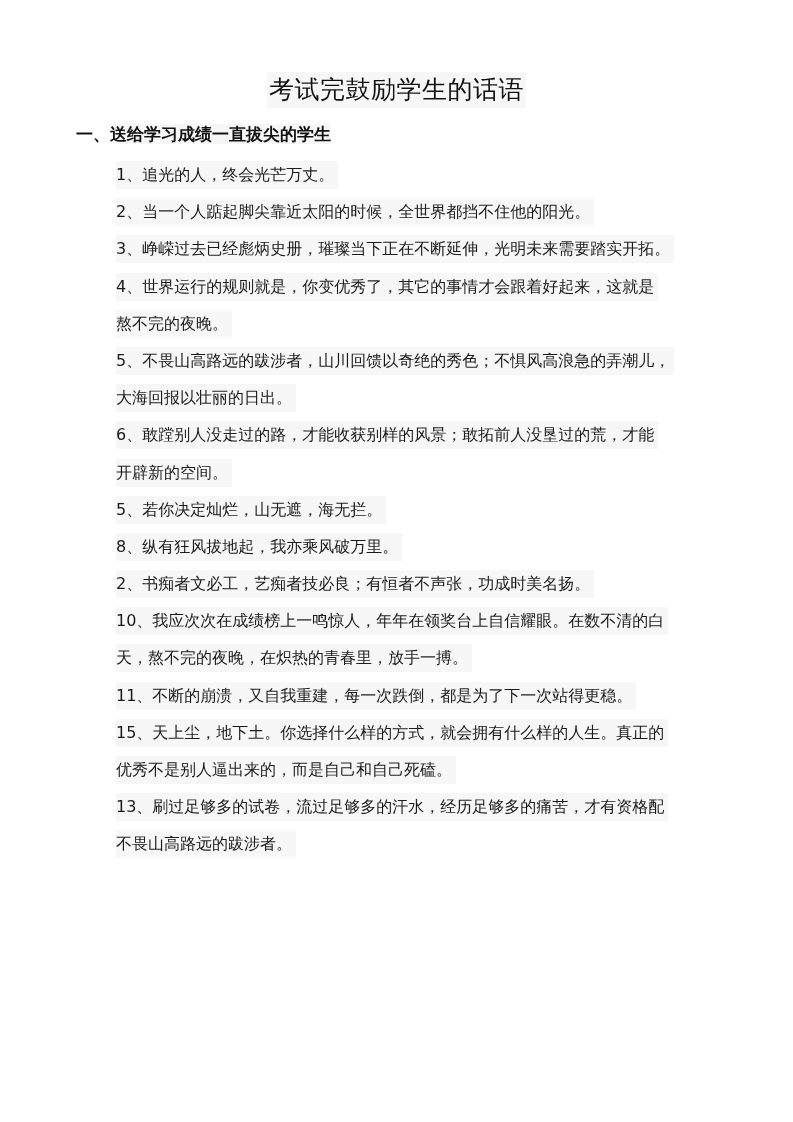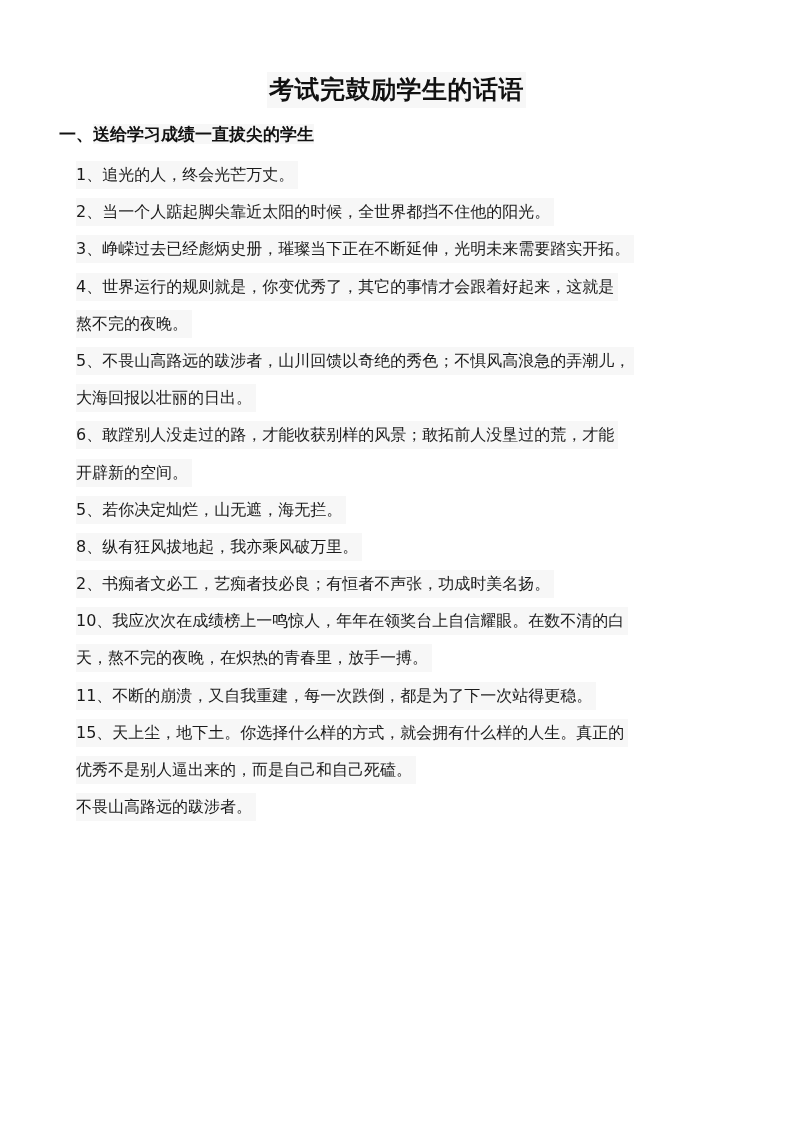--- a/index.html
+++ b/index.html
@@ -24,30 +24,30 @@
     .title-wrap {
       position: absolute;
       top: 72px;
       left: 0;
       width: 100%;
       text-align: center;
     }
     .title {
       display: inline-block;
       font-size: 25px;
-      font-weight: bold;
+      font-weight: normal;
       letter-spacing: 0.5px;
       background: #f7f7f7;
       padding: 0 2px;
       line-height: 36px;
       color: #111;
     }
     .section-heading {
       position: absolute;
-      left: 59px;
+      left: 76px;
       top: 120px;
       font-size: 17px;
       font-weight: bold;
       line-height: 28px;
       color: #111;
     }
     .section-heading .hl {
       background: #f7f7f7;
     }
     .lines {
@@ -55,20 +55,21 @@
       left: 76px;
       top: 160px;
       width: 650px;
     }
     .line {
       height: 37.2px;
       font-size: 16px;
       line-height: 30px;
       white-space: nowrap;
       color: #1a1a1a;
+      margin-left: 40px;
     }
     .line span {
       background: #f7f7f7;
       padding-right: 4px;
       display: inline-block;
       line-height: 28px;
     }
   </style>
 </head>
 <body>
@@ -93,15 +94,16 @@
     <div class="line"><span>6、敢蹚别人没走过的路，才能收获别样的风景；敢拓前人没垦过的荒，才能</span></div>
     <div class="line"><span>开辟新的空间。</span></div>
     <div class="line"><span>5、若你决定灿烂，山无遮，海无拦。</span></div>
     <div class="line"><span>8、纵有狂风拔地起，我亦乘风破万里。</span></div>
     <div class="line"><span>2、书痴者文必工，艺痴者技必良；有恒者不声张，功成时美名扬。</span></div>
     <div class="line"><span>10、我应次次在成绩榜上一鸣惊人，年年在领奖台上自信耀眼。在数不清的白</span></div>
     <div class="line"><span>天，熬不完的夜晚，在炽热的青春里，放手一搏。</span></div>
     <div class="line"><span>11、不断的崩溃，又自我重建，每一次跌倒，都是为了下一次站得更稳。</span></div>
     <div class="line"><span>15、天上尘，地下土。你选择什么样的方式，就会拥有什么样的人生。真正的</span></div>
     <div class="line"><span>优秀不是别人逼出来的，而是自己和自己死磕。</span></div>
+    <div class="line"><span>13、刷过足够多的试卷，流过足够多的汗水，经历足够多的痛苦，才有资格配</span></div>
     <div class="line"><span>不畏山高路远的跋涉者。</span></div>
   </div>
 </div>
 
 </body></html>

